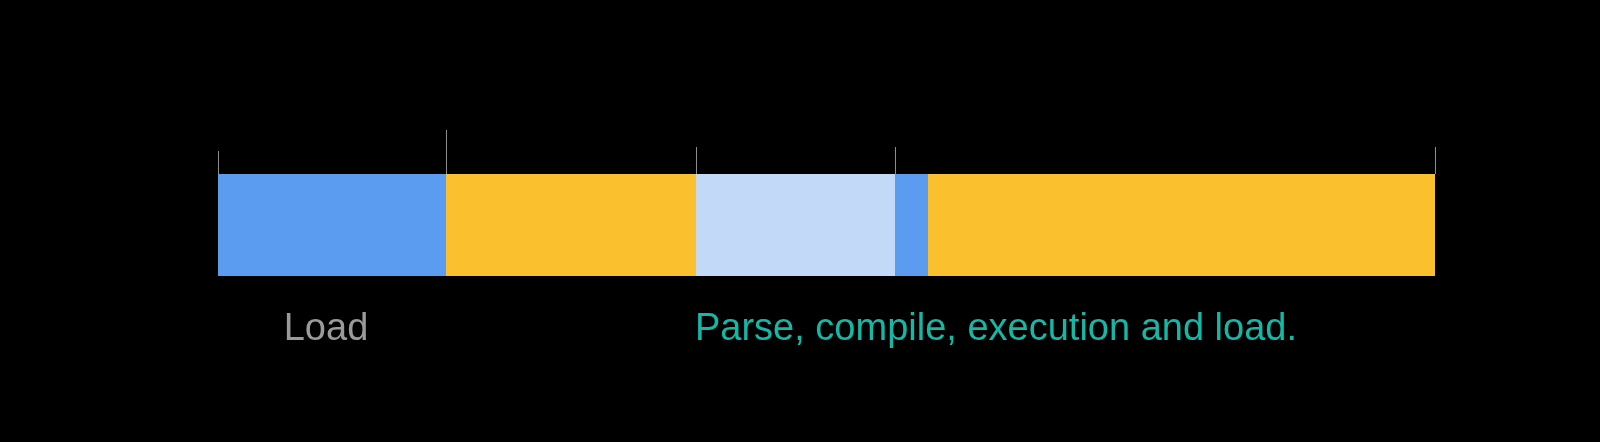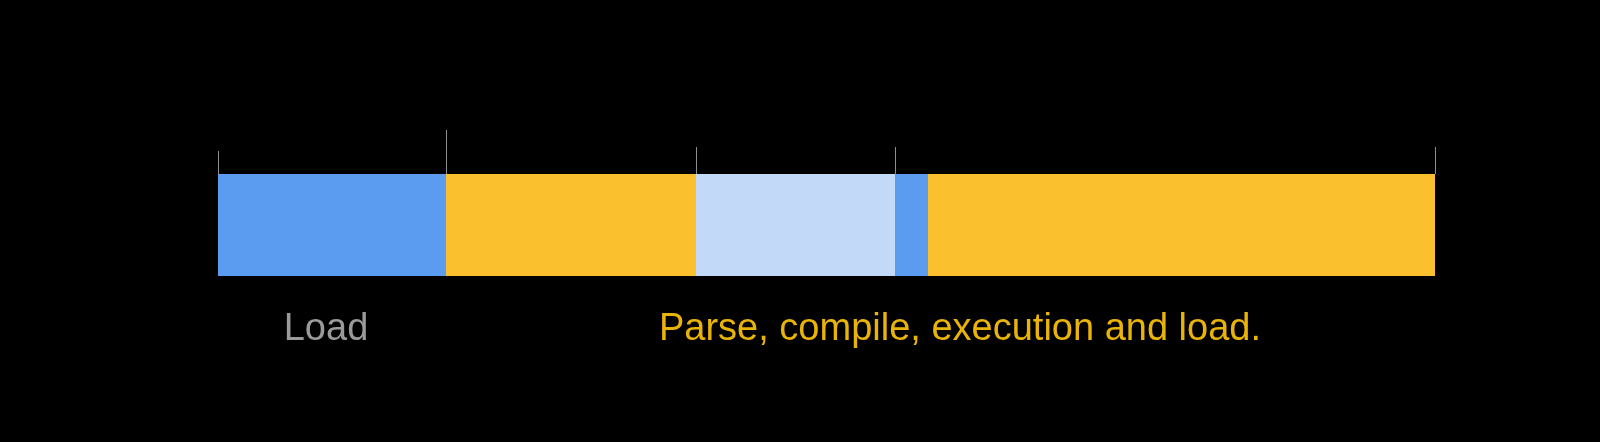--- a/index.html
+++ b/index.html
@@ -80,16 +80,16 @@
       <div class="marker" style="left: 895px;">
         <div class="leader" style="top: 131px; height: 27px; background: rgb(142, 142, 142);"></div>
       </div>
       <div class="marker" style="left: 1435px;">
         <div class="leader" style="top: 131px; height: 27px; background: rgb(142, 142, 142);"></div>
       </div>
     </div>
 
   <div id="phases-layer">
       <div class="phase" style="top: 289px; left: 326px; transform: translateX(-50%); color: rgb(154, 154, 154);">Load</div>
-      <div class="phase" style="top: 289px; left: 960px; transform: translateX(-50%); color: #eab308;">Parse, compile, execution and load.</div>
+      <div class="phase" style="top: 289px; left: 996px; transform: translateX(-50%); color: #14b8a6;">Parse, compile, execution and load.</div>
     </div>
 
 </div>
 
 </body></html>

